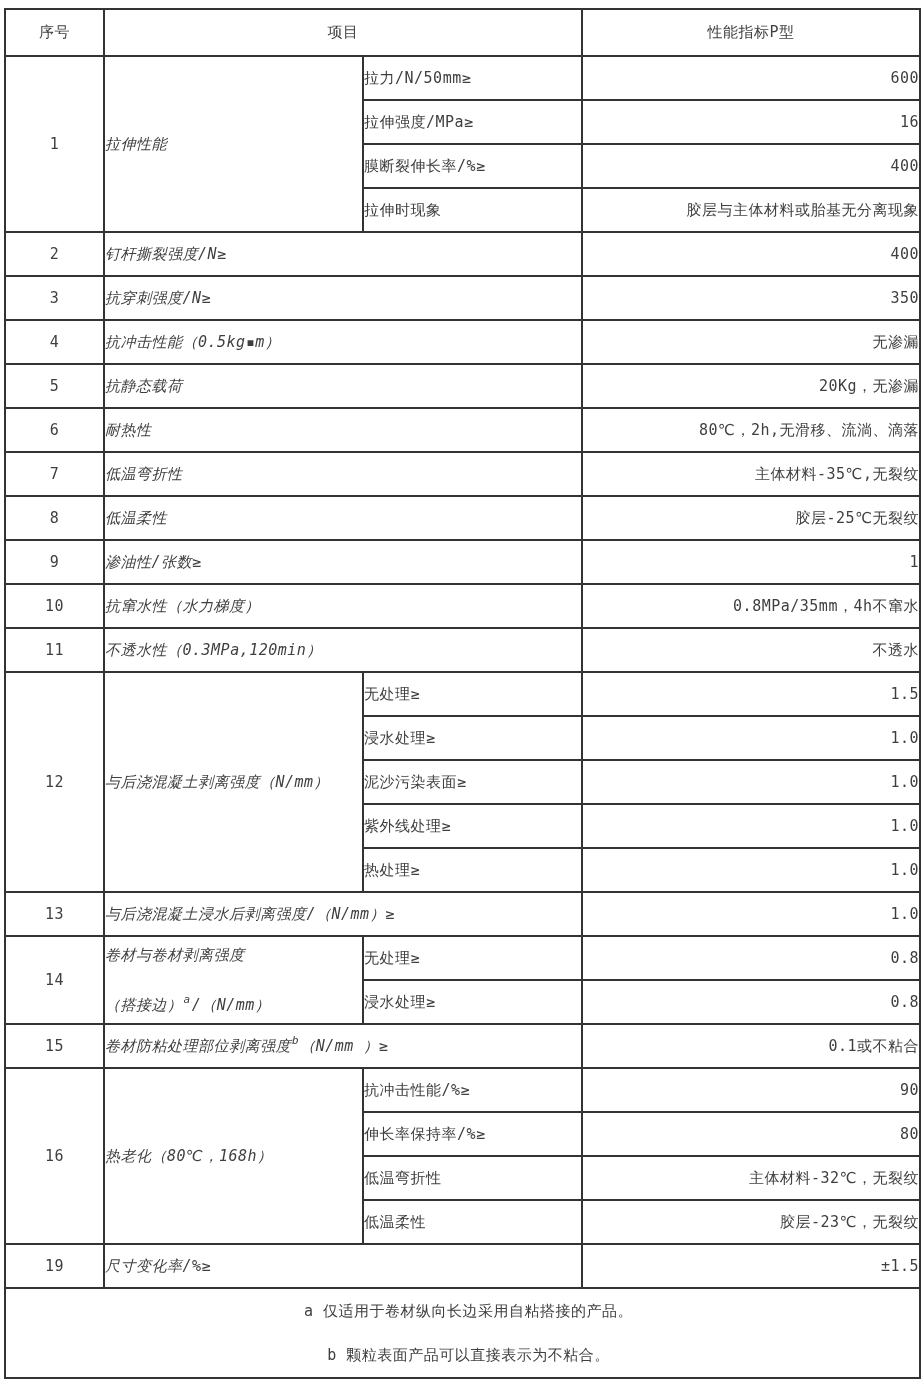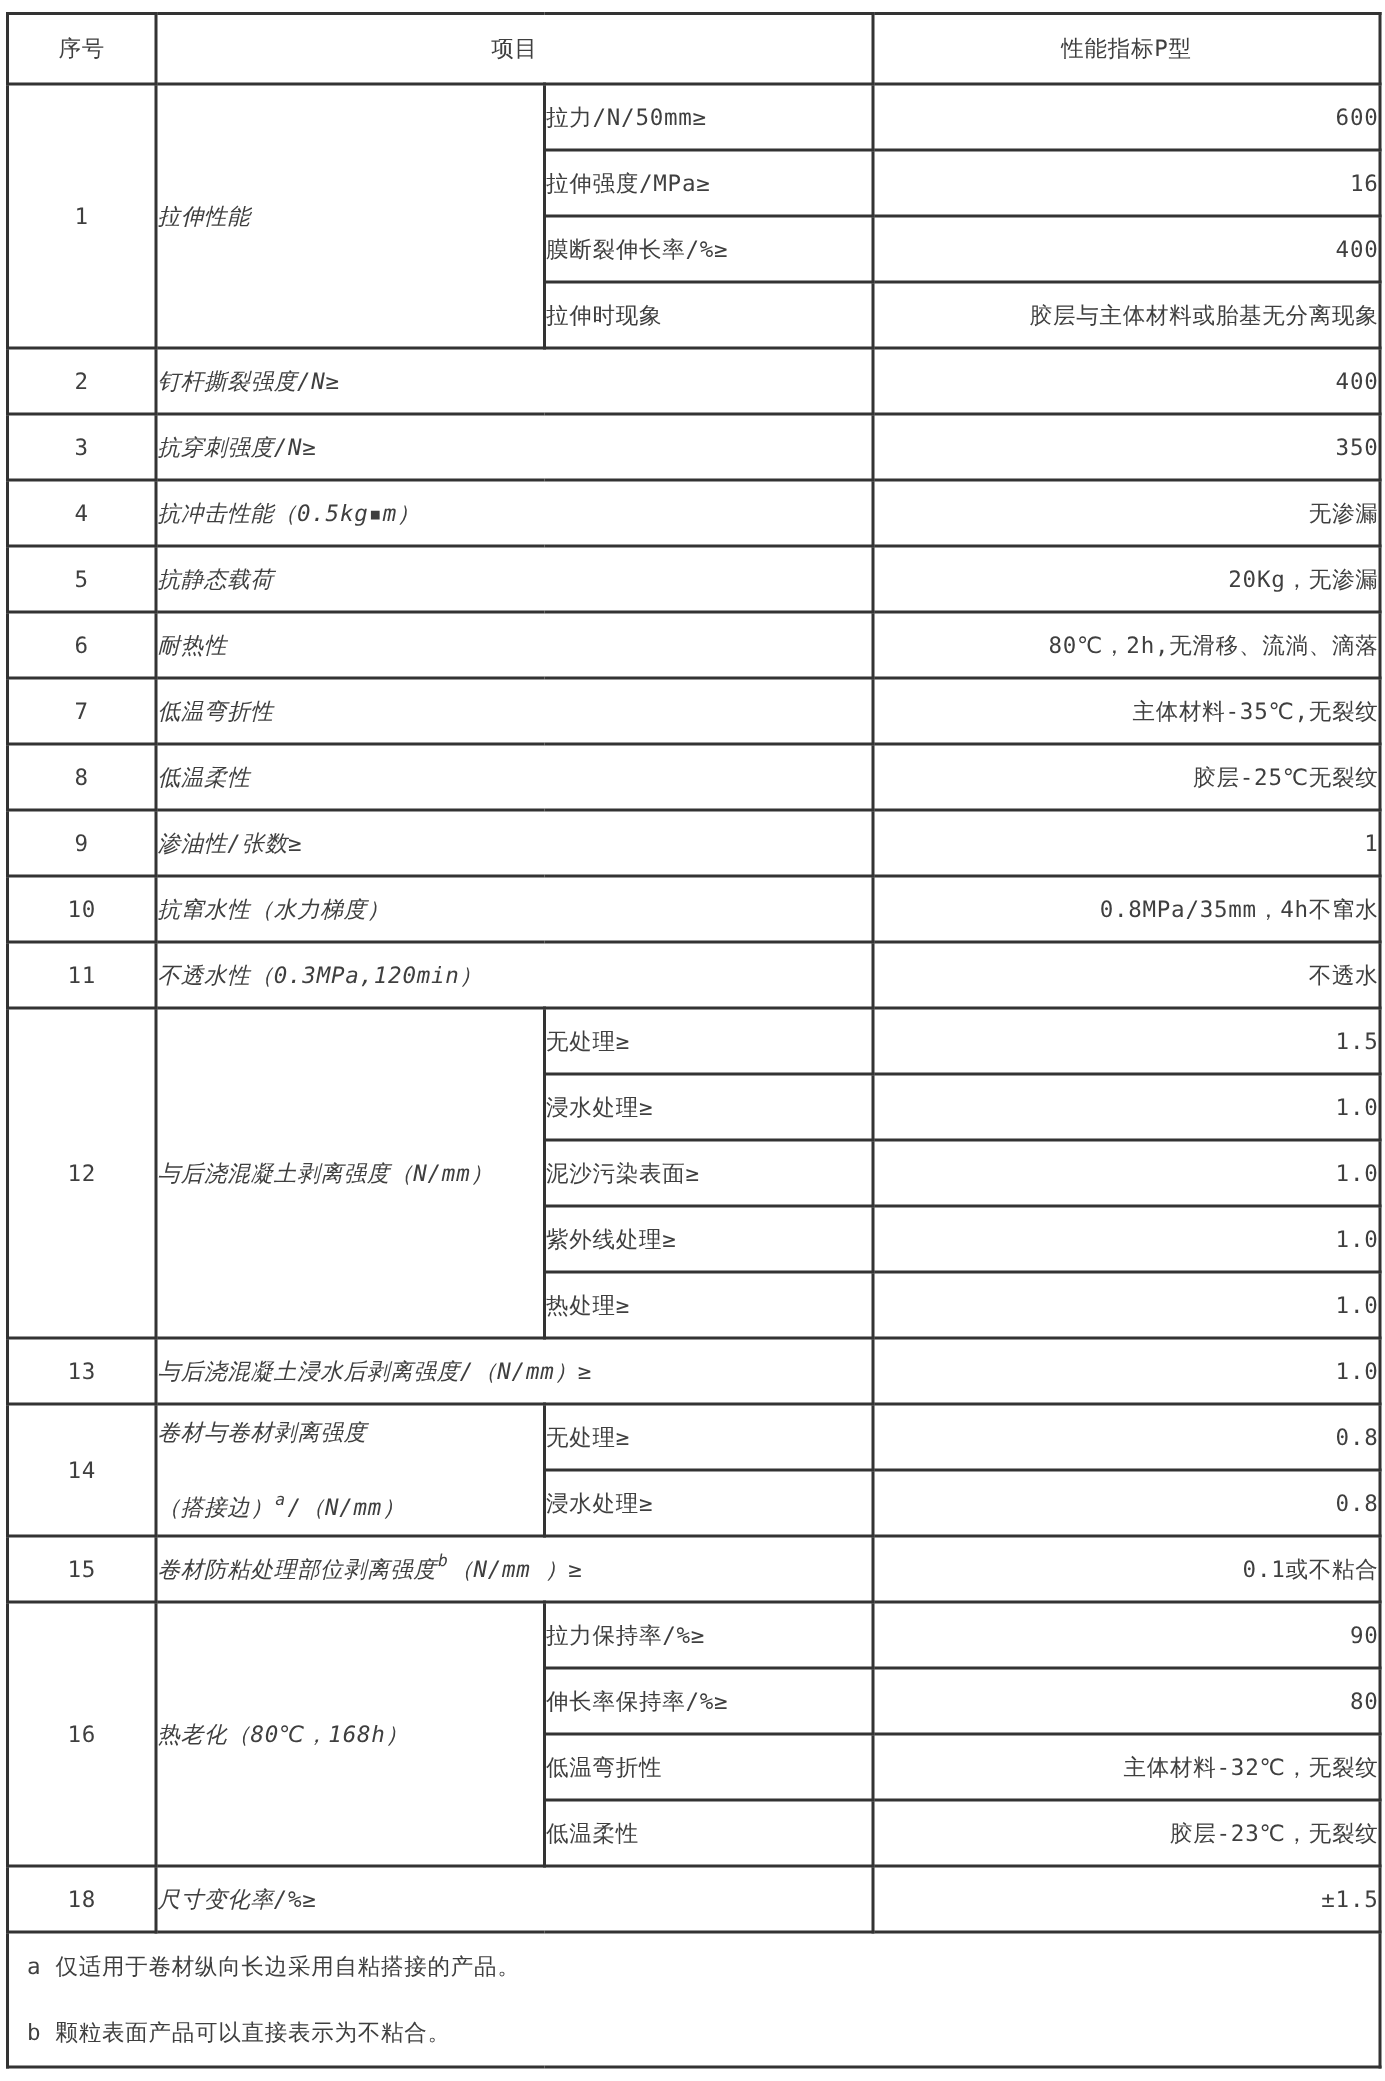--- a/index.html
+++ b/index.html
@@ -39,21 +39,21 @@
   .c-val  { text-align: right; }
   th.hdr  { text-align: center; }
   .c-item .line + .line { margin-top: 31px; }
   .sup {
     font-size: 11px;
     position: relative;
     top: -7px;
     padding: 0 1px;
   }
   .footnote-cell {
-    text-align: left;
+    text-align: center;
   }
   .footnote-inner {
     display: flex;
     flex-direction: column;
     justify-content: space-around;
     height: 88px;
     padding-left: 12px;
     box-sizing: border-box;
   }
   .footnote-line { line-height: 20px; }
@@ -216,37 +216,37 @@
           <td class="c-item" colspan="2">
             <div class="line"><span>卷材防粘处理部位剥离强度</span><span class="sup">b</span><span>（N/mm ）≥</span></div>
           </td>
           <td class="c-val">0.1或不粘合</td>
         </tr>
         <tr class="b-row">
           <td class="c-no" rowspan="4">16</td>
           <td class="c-item" rowspan="4">
             <div class="line">热老化（80℃，168h）</div>
           </td>
-          <td class="c-sub">拉力保持率/%≥</td>
+          <td class="c-sub">抗冲击性能/%≥</td>
           <td class="c-val">90</td>
         </tr>
         <tr class="b-row">
           <td class="c-sub">伸长率保持率/%≥</td>
           <td class="c-val">80</td>
         </tr>
         <tr class="b-row">
           <td class="c-sub">低温弯折性</td>
           <td class="c-val">主体材料-32℃，无裂纹</td>
         </tr>
         <tr class="b-row">
           <td class="c-sub">低温柔性</td>
           <td class="c-val">胶层-23℃，无裂纹</td>
         </tr>
         <tr class="b-row">
-          <td class="c-no">18</td>
+          <td class="c-no">19</td>
           <td class="c-item" colspan="2">
             <div class="line">尺寸变化率/%≥</div>
           </td>
           <td class="c-val">±1.5</td>
         </tr>
       </tbody>
     <tbody>
       <tr class="f-row">
         <td colspan="4" class="footnote-cell">
           <div class="footnote-inner">

